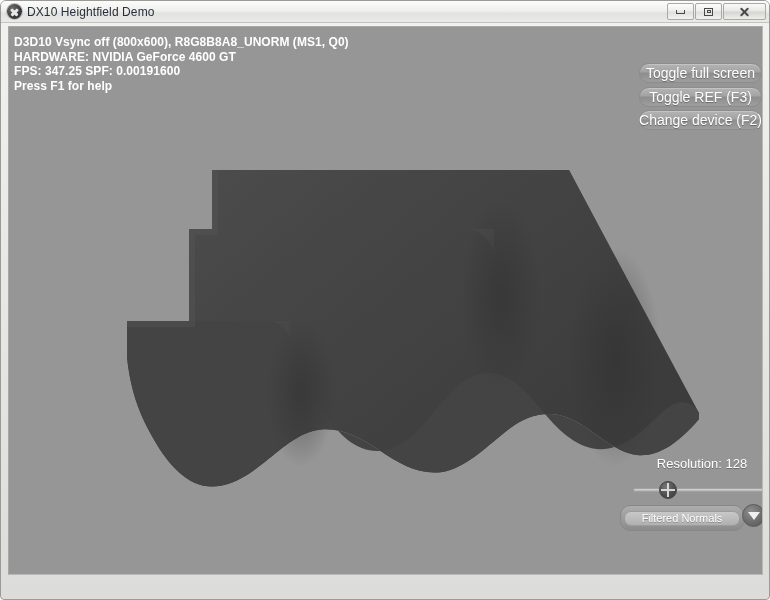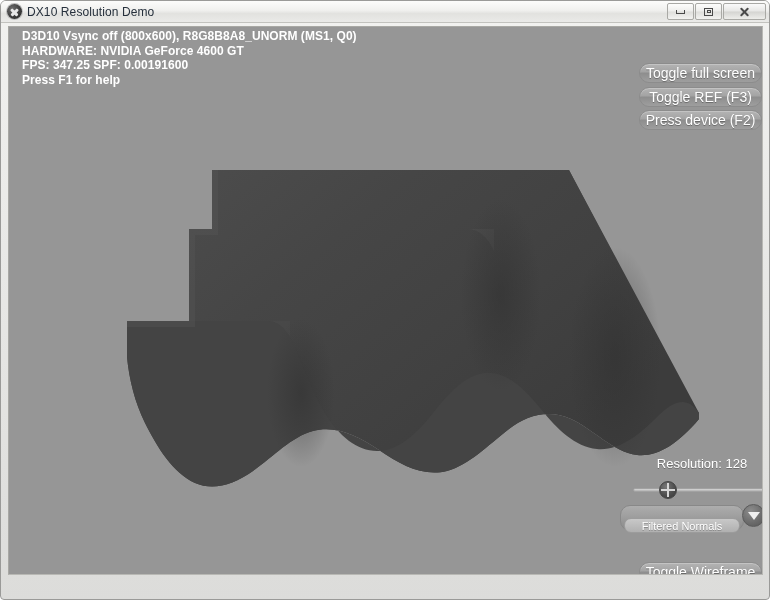--- a/index.html
+++ b/index.html
@@ -147,23 +147,22 @@
   #mesh-svg {
     position: absolute;
     left: 0; top: 0;
     display: block;
   }
 
   
   #hud-overlay {
     position: absolute;
     left: 5px;
-    top: 2px;
+    top: 8px;
     pointer-events: none;
-    margin-left: 8px;
   }
   .hud-line {
     font-family: "Liberation Sans", sans-serif;
     font-size: 12px;
     font-weight: bold;
     color: #ffffff;
     line-height: 14.5px;
     white-space: nowrap;
     letter-spacing: 0.05px;
   }
@@ -249,20 +248,21 @@
     position: absolute;
     left: 611px;
     top: 478px;
     width: 124px;
     height: 21px;
     box-sizing: border-box;
     border-radius: 10px;
     background: linear-gradient(to bottom, #adadad 0%, #9d9d9d 48%, #8b8b8b 100%);
     border: 1px solid #888888;
     display: flex;
+    align-items: center;
     padding: 12px 3px;
   }
   #technique-field {
     flex: 1 1 auto;
     height: 15px;
     border-radius: 7px;
     background: linear-gradient(to bottom, #c8c8c8 0%, #bcbcbc 50%, #b0b0b0 100%);
     border: 1px solid #9c9c9c;
     box-sizing: border-box;
     display: flex;
@@ -296,21 +296,21 @@
     border-top: 8px solid #f0f0f0;
   }
 </style>
 </head>
 <body>
 
 <div id="app-window">
 
   <div id="title-bar">
     <div id="window-icon"></div>
-    <div id="title-text">DX10 Resolution Demo</div>
+    <div id="title-text">DX10 Heightfield Demo</div>
 
     <div id="window-buttons">
       <div class="win-btn">
         <span class="glyph-min"></span>
       </div>
       <div class="win-btn">
         <span class="glyph-max"></span>
       </div>
       <div class="win-btn close">
         <span class="glyph-close"></span>
@@ -430,33 +430,32 @@
 
       <div id="hud-overlay">
         <div class="hud-line">D3D10 Vsync off (800x600), R8G8B8A8_UNORM (MS1, Q0)</div>
         <div class="hud-line">HARDWARE: NVIDIA GeForce 4600 GT</div>
         <div class="hud-line">FPS: 347.25  SPF: 0.00191600</div>
         <div class="hud-line">Press F1 for help</div>
       </div>
 
       <div class="dxut-btn" style="left:630px; top:36px; width:123px;">Toggle full screen</div>
       <div class="dxut-btn" style="left:630px; top:60px; width:123px;text-align:center;">Toggle REF (F3)</div>
-      <div class="dxut-btn" style="left:630px; top:83px; width:123px;">Press device (F2)</div>
+      <div class="dxut-btn" style="left:630px; top:83px; width:123px;">Change device (F2)</div>
 
       <div id="resolution-label">Resolution: 128</div>
       <div id="resolution-slider">
         <div id="slider-track"></div>
         <div id="slider-thumb"></div>
       </div>
 
       <div id="technique-combo">
         <div id="technique-field">Filtered Normals</div>
       </div>
       <div id="technique-dropdown-btn">
         <span class="chevron"></span>
       </div>
 
-      <div class="dxut-btn" style="left:630px; top:535px; width:123px;">Toggle Wireframe</div>
 
     </div>
   </div>
 
 </div>
 
 </body></html>

